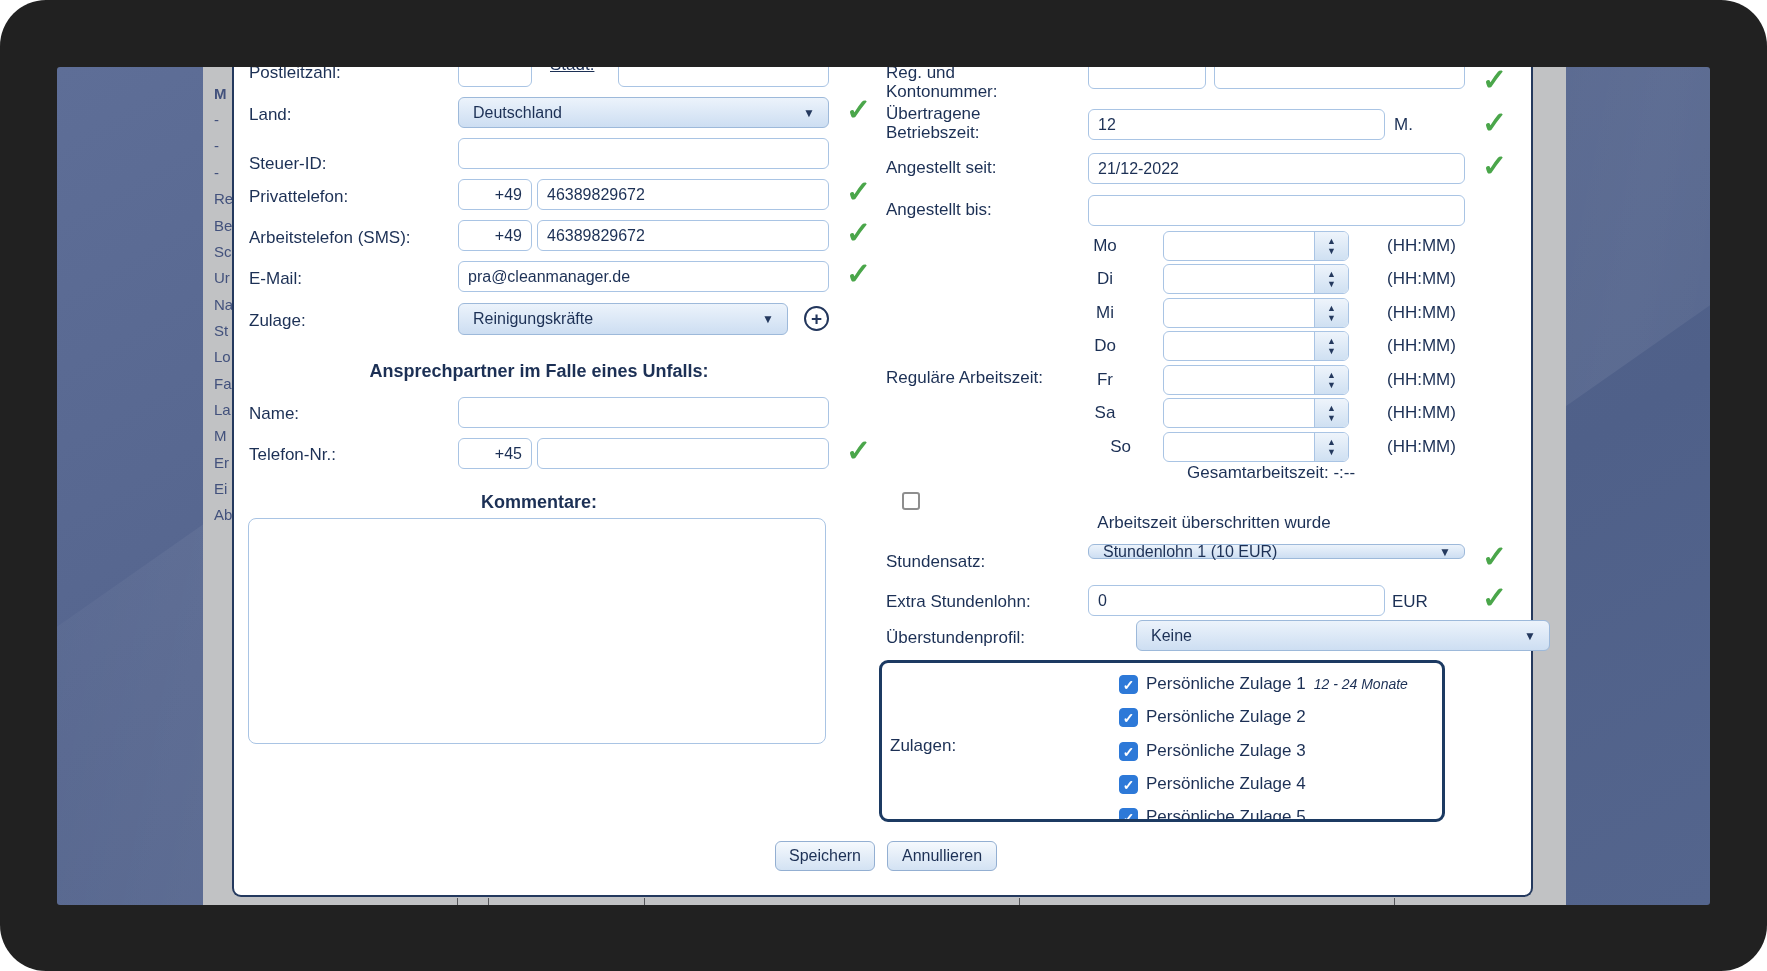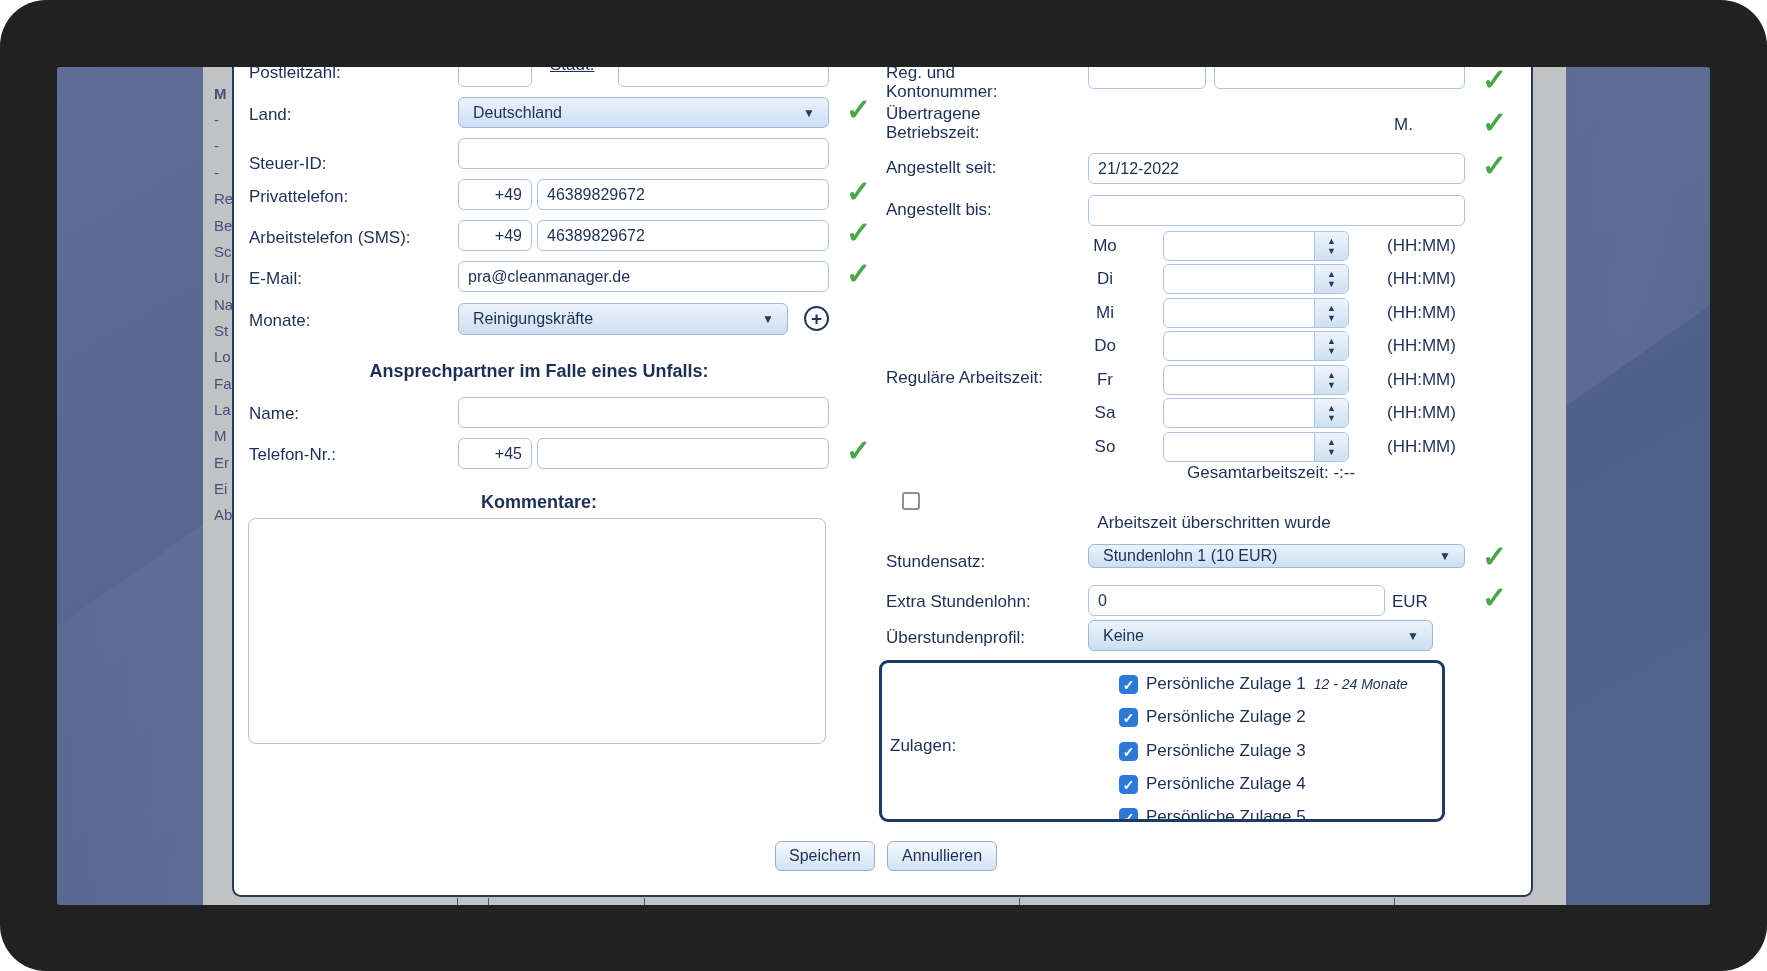--- a/index.html
+++ b/index.html
@@ -115,21 +115,21 @@
 
     <div class="m label" style="left:15px; top:173px;">Arbeitstelefon (SMS):</div>
     <input class="tb right" style="left: 224px; top: 165px; width: 74px; height: 31px;" value="+49">
     <input class="tb" style="left: 303px; top: 165px; width: 292px; height: 31px;" value="46389829672">
     <div class="chk" style="left:612px; top:163px;">✓</div>
 
     <div class="m label" style="left:15px; top:214px;">E-Mail:</div>
     <input class="tb" style="left: 224px; top: 206px; width: 371px; height: 31px;" value="pra@cleanmanager.de">
     <div class="chk" style="left:612px; top:204px;">✓</div>
 
-    <div class="m label" style="left:15px; top:256px;">Monate:</div>
+    <div class="m label" style="left:15px; top:256px;">Zulage:</div>
     <div class="sel" style="left:224px; top:248px; width:330px; height:32px;">
       <span>Reinigungskräfte</span>
       <span class="arr">▼</span>
     </div>
     <div class="plus-circle" style="left:570px; top:251px;">
       <span>+</span>
     </div>
 
     <div class="m b ctr" style="left:15px; top:306px; width:580px;">Ansprechpartner im Falle eines Unfalls:</div>
 
@@ -145,20 +145,21 @@
     <textarea class="cmt" style="left: 14px; top: 463px; width: 578px; height: 226px;" value=""></textarea>
 
     <div class="m label" style="left:652px; top:8px;">Reg. und</div>
     <div class="m label" style="left:652px; top:27px;">Kontonummer:</div>
     <input class="tb" style="left: 854px; top: 0px; width: 118px; height: 34px;" value="">
     <input class="tb" style="left: 980px; top: 0px; width: 251px; height: 34px;" value="">
     <div class="chk" style="left:1248px; top:10px;">✓</div>
 
     <div class="m label" style="left:652px; top:49px;">Übertragene</div>
     <div class="m label" style="left:652px; top:68px;">Betriebszeit:</div>
+    <input class="tb" style="left: 854px; top: 54px; width: 297px; height: 31px;" value="12">
     <div class="m label" style="left:1160px; top:60px;">M.</div>
     <div class="chk" style="left:1248px; top:53px;">✓</div>
 
     <div class="m label" style="left:652px; top:103px;">Angestellt seit:</div>
     <input class="tb" style="left: 854px; top: 98px; width: 377px; height: 31px;" value="21/12-2022">
     <div class="chk" style="left:1248px; top:96px;">✓</div>
 
     <div class="m label" style="left:652px; top:145px;">Angestellt bis:</div>
     <input class="tb" style="left: 854px; top: 140px; width: 377px; height: 31px;" value="">
 
@@ -211,48 +212,48 @@
 
     <div class="m label ctr" style="left:845px; top:348px; width:52px;">Sa</div>
     <div class="spin" style="left:929px; top:343px; width:186px; height:30px;">
       <div class="btns">
           <span>▲</span>
           <span>▼</span>
         </div>
     </div>
     <div class="m label" style="left:1153px; top:348px;">(HH:MM)</div>
 
-    <div class="m label ctr" style="left:845px; top:382px; width:52px;">So</div>
+    <div class="m label ctr" style="left:845px; top:382px; width:52px;text-align:right;">So</div>
     <div class="spin" style="left:929px; top:377px; width:186px; height:30px;">
       <div class="btns">
           <span>▲</span>
           <span>▼</span>
         </div>
     </div>
     <div class="m label" style="left:1153px; top:382px;">(HH:MM)</div>
 
     <div class="m label" style="left:953px; top:408px;">Gesamtarbeitszeit: -:--</div>
 
     <div class="plain-cb" style="left:668px; top:437px;"></div>
     <div class="m label ctr" style="left:660px; top:458px; width:640px;">Arbeitszeit überschritten wurde</div>
 
     <div class="m label" style="left:652px; top:497px;">Stundensatz:</div>
-    <div class="sel" style="left:854px; top:489px; width:377px; height:24px;">
+    <div class="sel" style="left:854px; top:489px; width:377px; height:15px;">
       <span>Stundenlohn 1 (10 EUR)</span>
       <span class="arr">▼</span>
     </div>
     <div class="chk" style="left:1248px; top:487px;">✓</div>
 
     <div class="m label" style="left:652px; top:537px;">Extra Stundenlohn:</div>
     <input class="tb" style="left: 854px; top: 530px; width: 297px; height: 31px;" value="0">
     <div class="m label" style="left:1158px; top:537px;">EUR</div>
     <div class="chk" style="left:1248px; top:528px;">✓</div>
 
     <div class="m label" style="left:652px; top:573px;">Überstundenprofil:</div>
-    <div class="sel" style="left:854px; top:565px; width:345px; height:31px;">
+    <div class="sel" style="left:902px; top:565px; width:414px; height:31px;">
       <span>Keine</span>
       <span class="arr">▼</span>
     </div>
 
     <div class="zbox" style="left:645px; top:605px; width:566px; height:162px;">
       <div class="zlabel" style="position:absolute; left:8px; top:73px;">Zulagen:</div>
 
       <div class="zitem" style="left:237px; top:11px;">
         <div class="blue-cb"><span>✓</span></div>
         <span class="zlabel">Persönliche Zulage 1</span>

